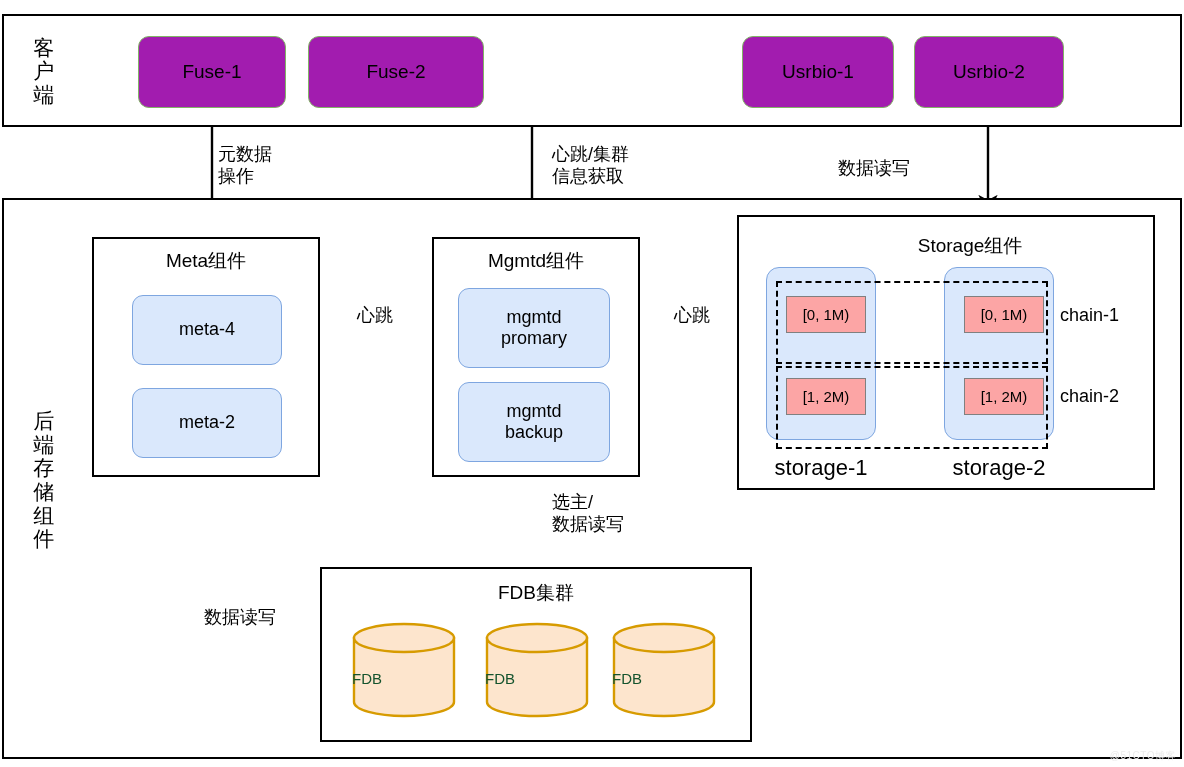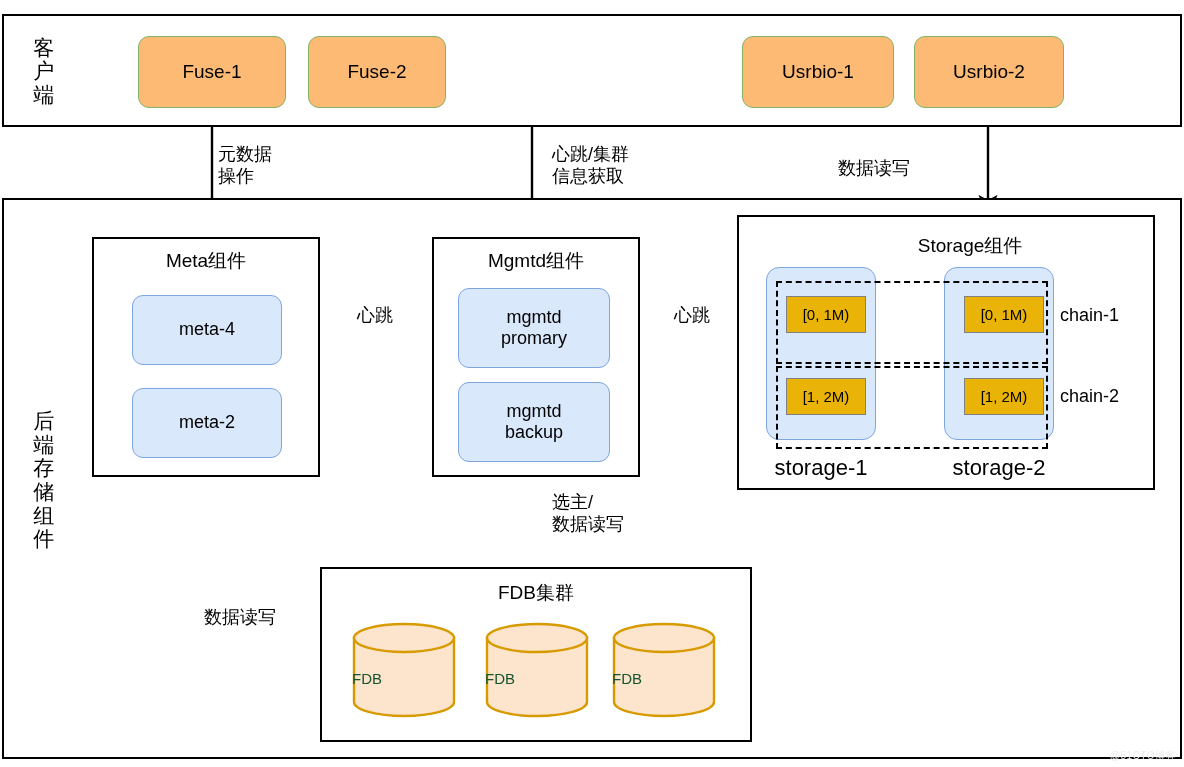--- a/index.html
+++ b/index.html
@@ -46,21 +46,21 @@
   }
   .group-title {
     text-align: center;
     font-size: 19px;
     color: #000;
     white-space: nowrap;
   }
 
   
   .node-green {
-    background: #fdba74;
+    background: #a21caf;
     border: 1.6px solid #82b366;
     border-radius: 11px;
     display: flex;
     align-items: center;
     justify-content: center;
     font-size: 19px;
     color: #000;
   }
 
   
@@ -84,21 +84,21 @@
     border: 1.4px solid #7ea6e0;
     border-radius: 13px;
   }
   
   .chain-rect {
     border: 2.5px dashed #000000;
     background: transparent;
   }
   
   .range-chip {
-    background: #eab308;
+    background: #fca5a5;
     border: 1.6px solid #808080;
     display: flex;
     align-items: center;
     justify-content: center;
     font-size: 15px;
     color: #000;
     white-space: nowrap;
   }
   .side-label {
     font-size: 18px;
@@ -179,21 +179,21 @@
 
   <div class="abs vlabel" style="left:14px; top:22px; width:60px; height:98px;">
     <span>客</span>
     <span>户</span>
     <span>端</span>
   </div>
 
   <div class="abs node-green" style="left:138px; top:36px; width:148px; height:72px;">
     <span>Fuse-1</span>
   </div>
-  <div class="abs node-green" style="left:308px; top:36px; width:138px; height:72px;">
+  <div class="abs node-green" style="left:308px; top:36px; width:176px; height:72px;">
     <span>Fuse-2</span>
   </div>
   <div class="abs node-green" style="left:742px; top:36px; width:152px; height:72px;">
     <span>Usrbio-1</span>
   </div>
   <div class="abs node-green" style="left:914px; top:36px; width:150px; height:72px;">
     <span>Usrbio-2</span>
   </div>
 
   <div class="abs edge-label" style="left:218px; top:144px; width:120px; text-align:left;">

